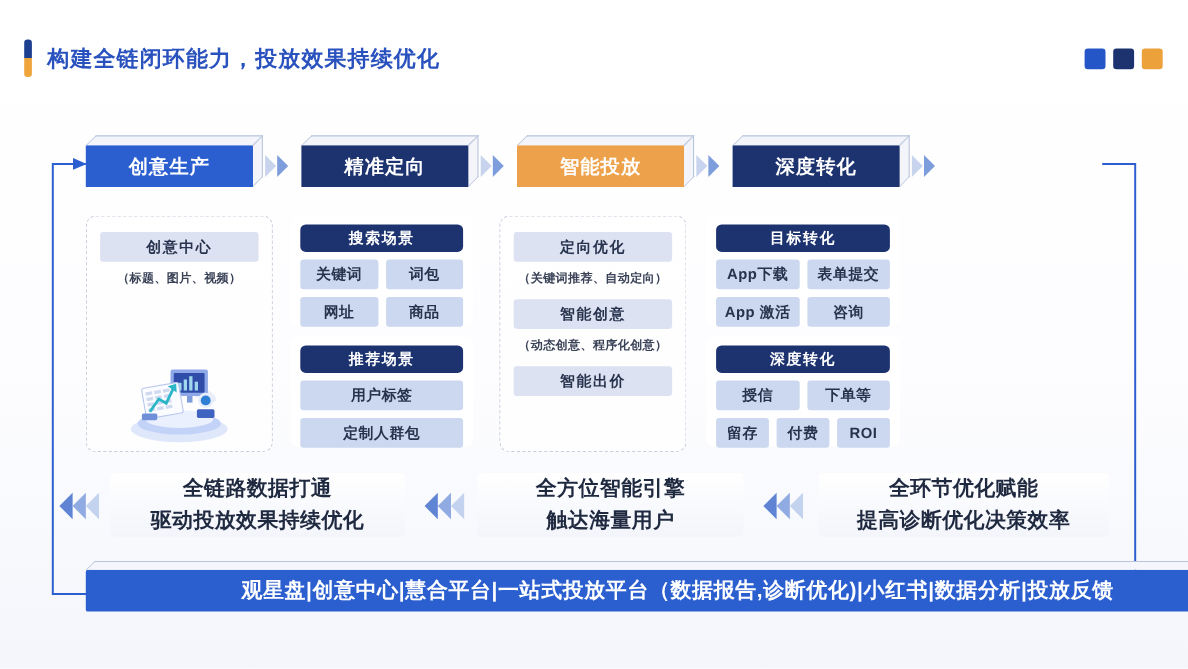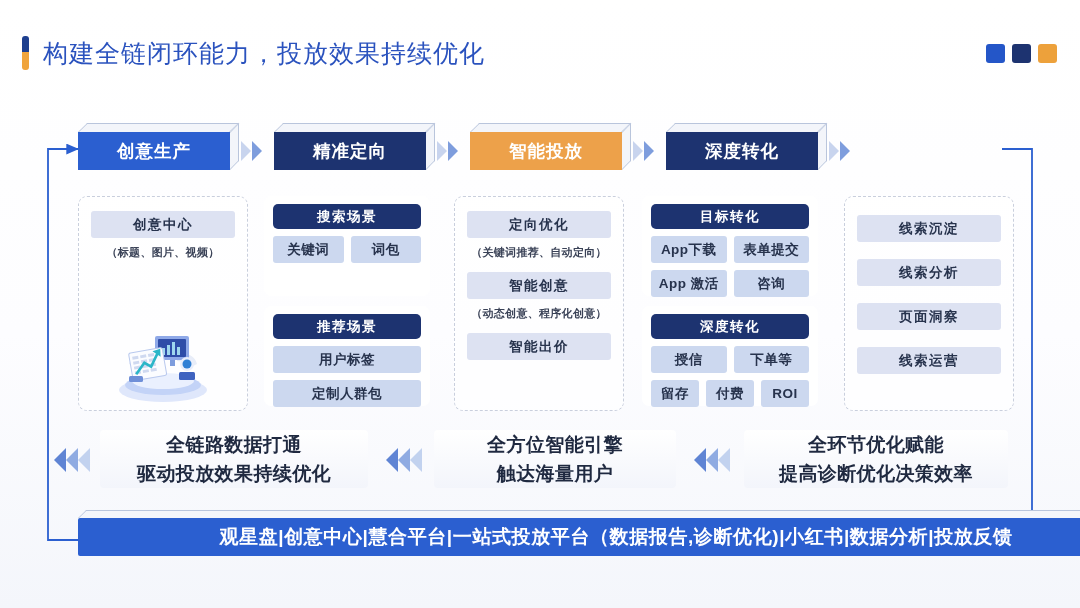--- a/index.html
+++ b/index.html
@@ -9,21 +9,21 @@
     font-family:"Liberation Sans","DejaVu Sans",sans-serif;
     -webkit-font-smoothing:antialiased;
   }
   .slide{position:relative;width:1080px;height:608px;
     background:linear-gradient(180deg,#ffffff 0%,#fdfdff 55%,#f4f6fb 100%);}
 
   
   .header{position:absolute;left:22px;top:36px;display:flex;align-items:center;gap:14px;}
   .title-bar{width:7px;height:34px;border-radius:3px;
      background:linear-gradient(180deg,#1d3f8f 0%,#1d3f8f 48%,#f0a43c 48%,#f0a43c 100%);}
-  .title{font-size:25px;font-weight:normal;color:#2a52be;letter-spacing:1px;white-space:nowrap;}
+  .title{font-size:20px;font-weight:bold;color:#2a52be;letter-spacing:1px;white-space:nowrap;}
   .deco{position:absolute;right:23px;top:44px;display:flex;gap:7px;}
   .deco i{display:block;width:19px;height:19px;border-radius:3px;}
   .deco .d0{background:#2456c8;}
   .deco .d1{background:#1d3370;}
   .deco .d2{background:#eda13b;}
 
   
   .loop{position:absolute;left:0;top:0;width:1080px;height:608px;pointer-events:none;}
 
   
@@ -204,20 +204,24 @@
       </svg>
     </div>
 
     <div class="col plain" style="left:186px;width:166px;">
       <div class="card" style="height:100px;">
         <div class="hdr">搜索场景</div>
         <div class="cellrow">
           <div class="cell">关键词</div>
           <div class="cell">词包</div>
         </div>
+        <div class="cellrow">
+          <div class="cell">网址</div>
+          <div class="cell">商品</div>
+        </div>
       </div>
       <div class="card" style="height:100px;margin-top:10px;">
         <div class="hdr">推荐场景</div>
         <div class="cellrow">
           <div class="cell">用户标签</div>
         </div>
         <div class="cellrow">
           <div class="cell">定制人群包</div>
         </div>
       </div>
@@ -252,28 +256,20 @@
           <div class="cell">下单等</div>
         </div>
         <div class="cellrow">
           <div class="cell">留存</div>
           <div class="cell">付费</div>
           <div class="cell">ROI</div>
         </div>
       </div>
     </div>
 
-    <div class="col dashed" style="left:766px;width:170px;">
-      <div class="c1inner" style="padding-top:18px;">
-        <div class="bar">线索沉淀</div>
-        <div class="bar" style="margin-top:17px;">线索分析</div>
-        <div class="bar" style="margin-top:17px;">页面洞察</div>
-        <div class="bar" style="margin-top:17px;">线索运营</div>
-      </div>
-    </div>
   </div>
 
   <div class="summary">
     <svg class="backchev" style="left:6px;" viewBox="0 0 46 26">
       <path d="M16,1 L4,13 L16,25 z" fill="#5f84d4"></path>
       <path d="M28,1 L16,13 L28,25 z" fill="#8fabe2"></path>
       <path d="M40,1 L28,13 L40,25 z" fill="#c2d2ef"></path>
     </svg>
     <div class="sumcell" style="left:56px;width:268px;">
       <span><span>全链路数据打通</span><br>

